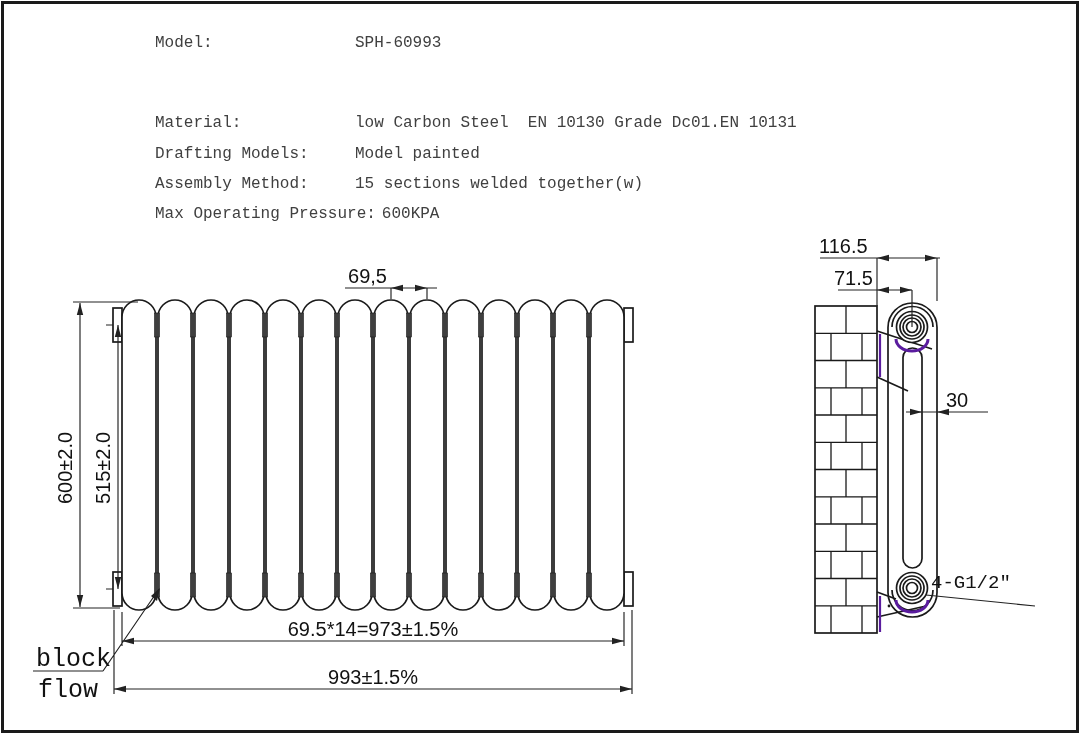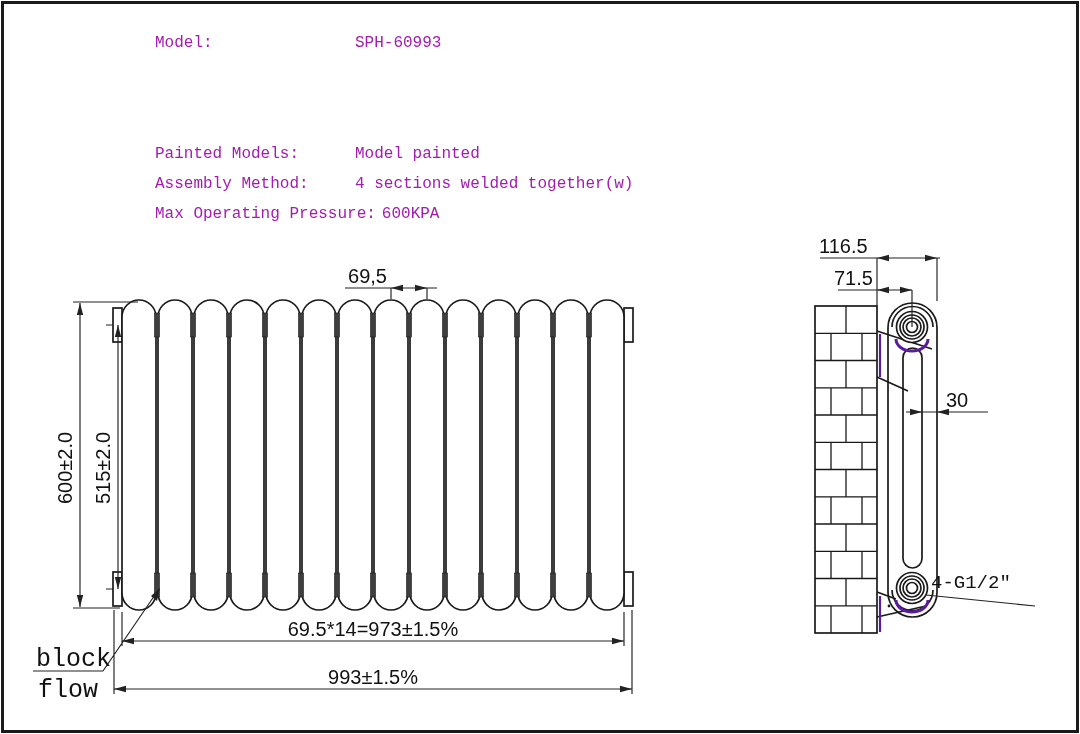--- a/index.html
+++ b/index.html
@@ -16,35 +16,36 @@
   .purple{stroke:#5a1c9e;stroke-width:3;fill:none;}
   .purple-thin{stroke:#5a1c9e;stroke-width:2.2;fill:none;}
   .arrow{fill:#222222;stroke:none;}
 
   text{fill:#121212;}
   .dim{font-family:"Liberation Sans",sans-serif;font-size:20px;}
   .mono{font-family:"Liberation Mono",monospace;font-size:25px;}
   .monosm{font-family:"Liberation Mono",monospace;font-size:19px;}
 
   .spec{position:absolute;left:0;top:0;width:1080px;height:240px;}
-  .spec-row{position:absolute;left:155px;white-space:pre;color:#a21caf;
+  .spec-row{position:absolute;left:155px;white-space:pre;color:#404040;
             font-family:"Liberation Mono",monospace;font-size:16px;text-decoration:underline;}
   .spec-label{display:inline-block;width:200px;}
   .spec-value{display:inline-block;}
   .spec-row.inline .spec-label{width:auto;margin-right:6px;}
 </style>
 </head>
 <body>
 
 <div class="canvas">
 
   <div class="spec">
     <div class="spec-row" style="top:34px"><span class="spec-label">Model:</span><span class="spec-value">SPH-60993</span></div>
-    <div class="spec-row" style="top:145px"><span class="spec-label">Painted Models:</span><span class="spec-value">Model painted</span></div>
-    <div class="spec-row" style="top:175px"><span class="spec-label">Assembly Method:</span><span class="spec-value">4 sections welded together(w)</span></div>
+    <div class="spec-row" style="top:114px"><span class="spec-label">Material:</span><span class="spec-value">low Carbon Steel  EN 10130 Grade Dc01.EN 10131</span></div>
+    <div class="spec-row" style="top:145px"><span class="spec-label">Drafting Models:</span><span class="spec-value">Model painted</span></div>
+    <div class="spec-row" style="top:175px"><span class="spec-label">Assembly Method:</span><span class="spec-value">15 sections welded together(w)</span></div>
     <div class="spec-row inline" style="top:205px"><span class="spec-label">Max Operating Pressure:</span><span class="spec-value">600KPA</span></div>
   </div>
 
   <svg class="drawing" viewBox="0 0 1080 734">
 
     <g>
 
       <rect class="geo" x="113" y="308" width="9" height="34"></rect>
       <rect class="geo" x="113" y="572" width="9" height="34"></rect>
       <rect class="geo" x="624" y="308" width="9" height="34"></rect>

